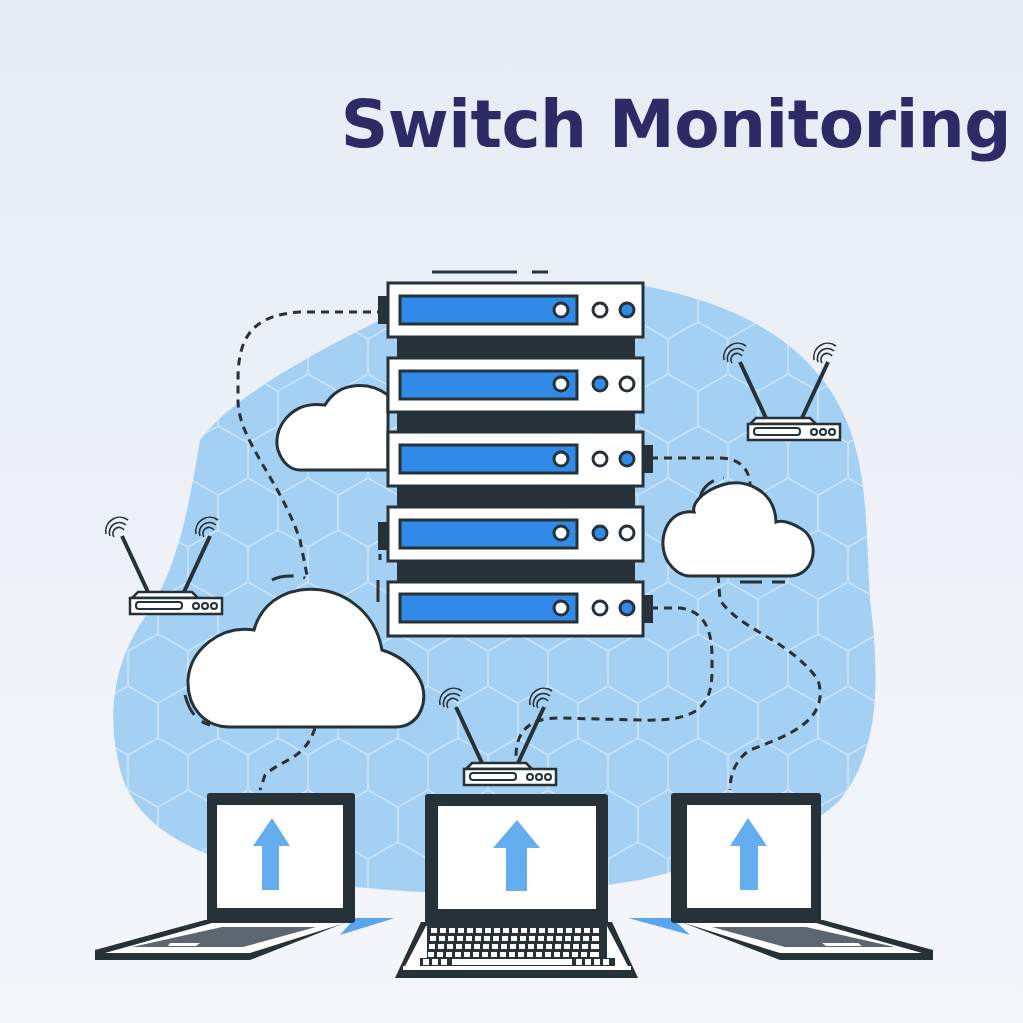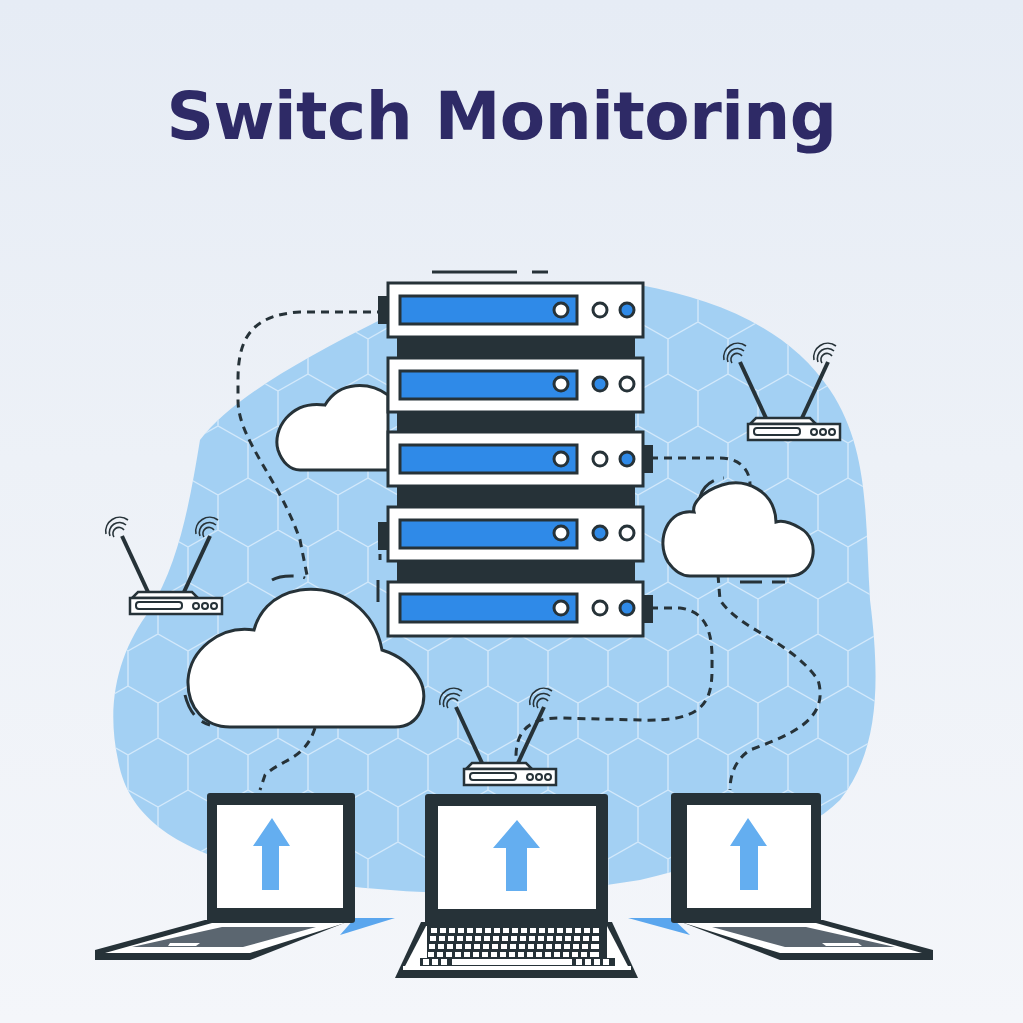--- a/index.html
+++ b/index.html
@@ -12,28 +12,28 @@
     body {
       background: linear-gradient(180deg, #e6ecf5 0%, #edf1f7 45%, #f4f6fa 100%);
       position: relative;
       font-family: "DejaVu Sans", "Liberation Sans", sans-serif;
     }
     .title {
       position: absolute;
       left: 0;
       top: 72px;
       width: 1003px;
-      text-align: center;
+      text-align: right;
       font-family: "DejaVu Sans", "Liberation Sans", sans-serif;
       font-weight: bold;
       font-size: 66px;
       letter-spacing: -0.5px;
       color: #2e2a66;
       line-height: 90px;
-      margin: 0;
+      margin: 8px;
     }
     .scene {
       position: absolute;
       left: 0;
       top: 0;
       width: 1023px;
       height: 1023px;
     }
   </style>
 </head>

